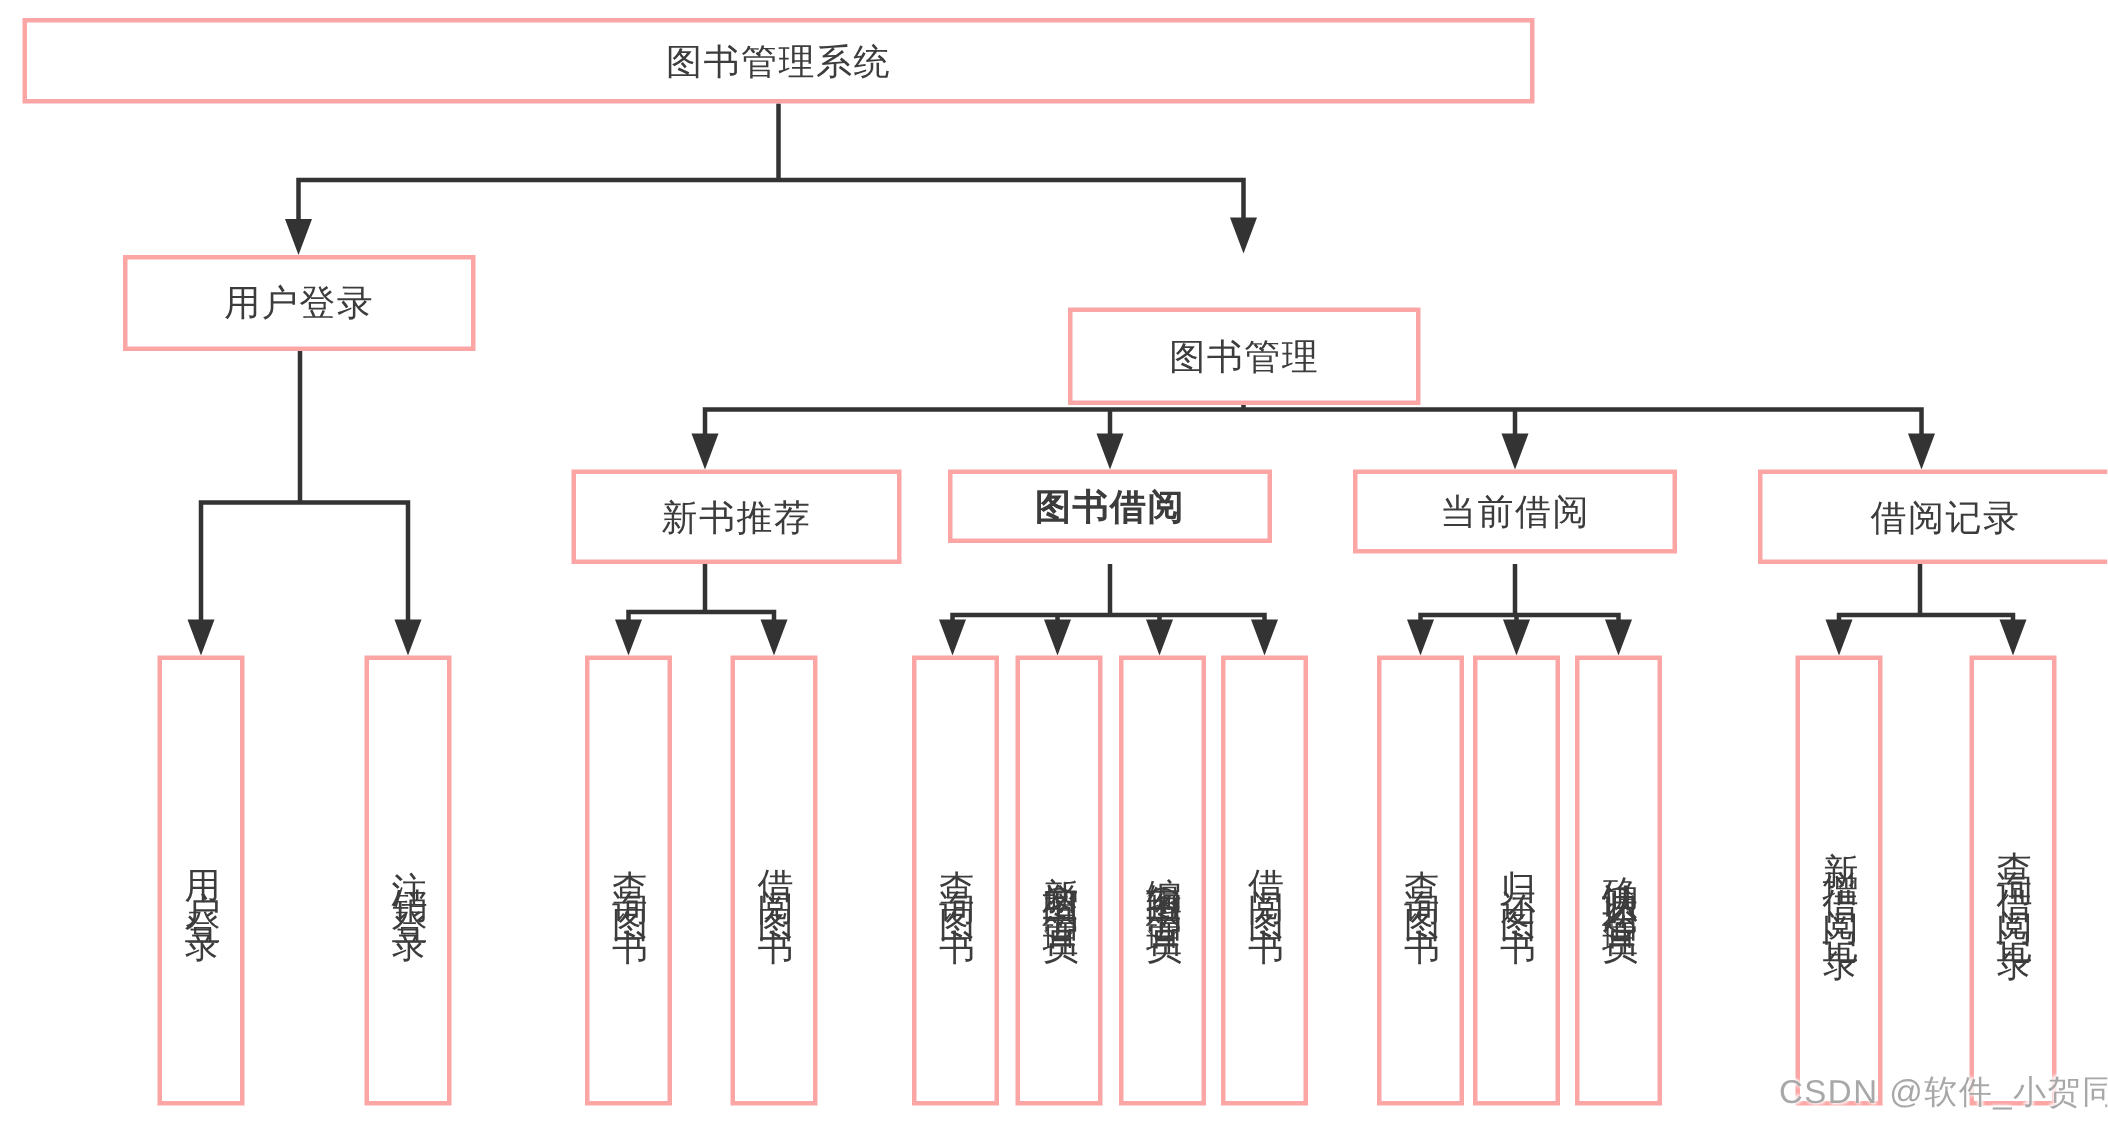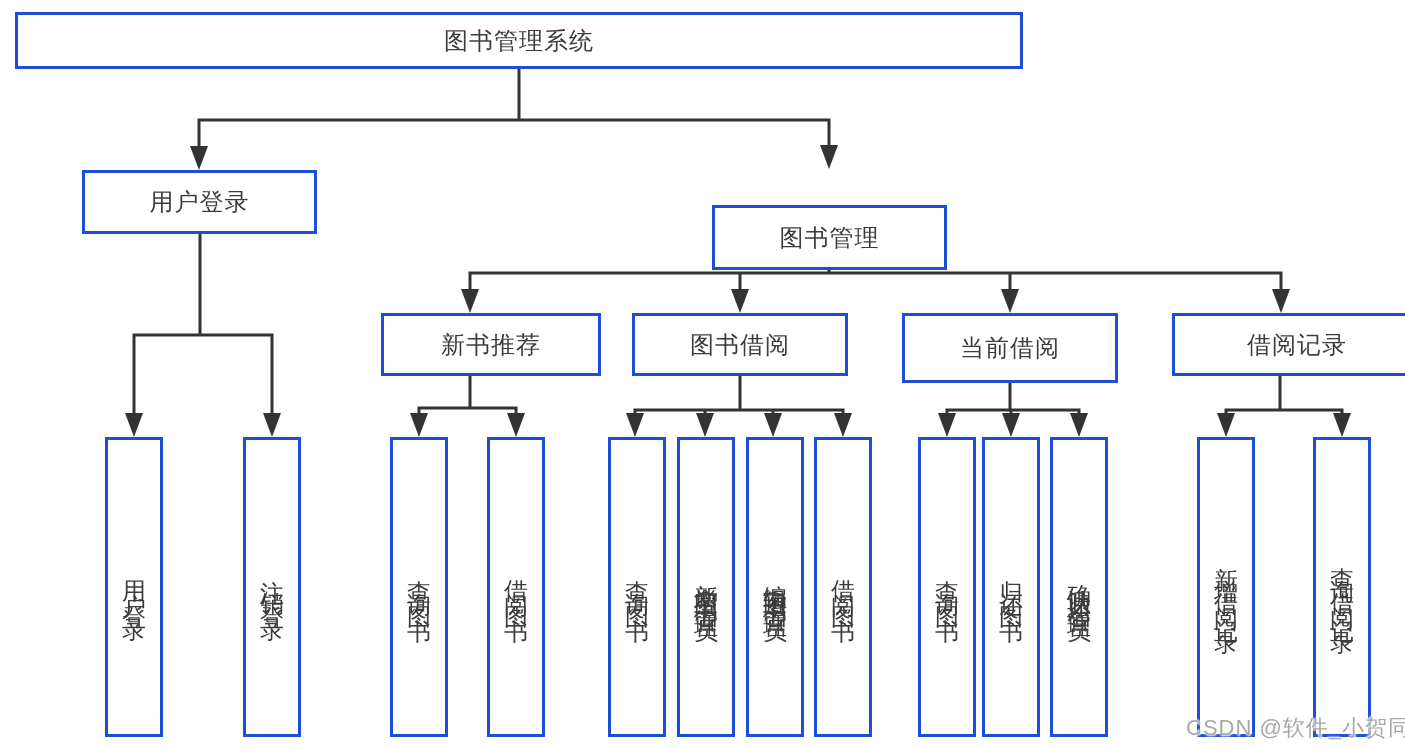--- a/index.html
+++ b/index.html
@@ -13,21 +13,21 @@
     overflow: hidden;
   }
   svg.connectors {
     position: absolute;
     left: 0; top: 0;
     z-index: 0;
   }
   .box {
     position: absolute;
     box-sizing: border-box;
-    border: 3px solid #1d4ed8;
+    border: 3px solid #fca5a5;
     background: #ffffff;
     display: flex;
     align-items: center;
     justify-content: center;
     z-index: 1;
   }
   .hlabel {
     font-size: 24px;
     letter-spacing: 1px;
     white-space: nowrap;
@@ -99,24 +99,24 @@
   <div class="box" style="left:82px; top:170px; width:235px; height:64px;">
     <span class="hlabel">用户登录</span>
   </div>
   <div class="box" style="left:712px; top:169px; width:235px; height:65px;margin-top:36px;">
     <span class="hlabel">图书管理</span>
   </div>
 
   <div class="box" style="left:381px; top:313px; width:220px; height:63px;">
     <span class="hlabel">新书推荐</span>
   </div>
-  <div class="box" style="left:632px; top:313px; width:216px; height:63px;">
+  <div class="box" style="left:632px; top:313px; width:216px; height:49px;font-weight:bold;">
     <span class="hlabel">图书借阅</span>
   </div>
-  <div class="box" style="left:902px; top:313px; width:216px; height:70px;">
+  <div class="box" style="left:902px; top:313px; width:216px; height:56px;">
     <span class="hlabel">当前借阅</span>
   </div>
   <div class="box" style="left:1172px; top:313px; width:250px; height:63px;">
     <span class="hlabel">借阅记录</span>
   </div>
 
   <div class="box" style="left:105px; top:437px; width:58px; height:300px;">
     <span class="vtext">用户登录</span>
   </div>
   <div class="box" style="left:243px; top:437px; width:58px; height:300px;">

